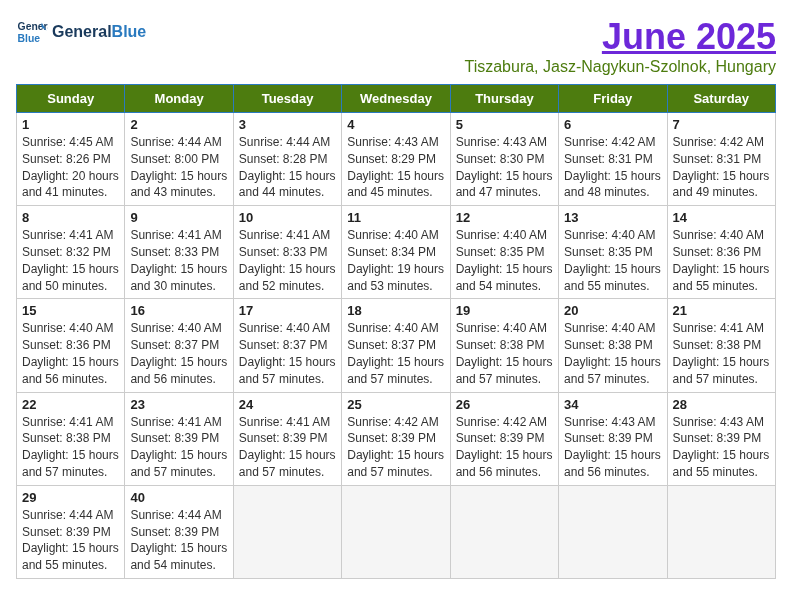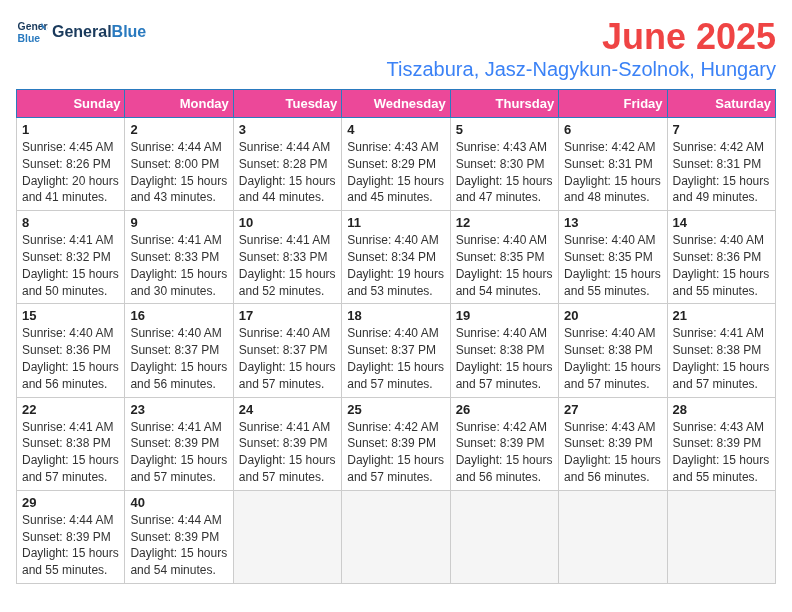--- a/index.html
+++ b/index.html
@@ -23,38 +23,39 @@
     }
     .logo-icon {
       width: 32px;
       height: 32px;
     }
     .title-area {
       text-align: right;
     }
     .month-title {
       font-size: 36px;
-      color: #ef4444;
+      color: #6d28d9;
       font-weight: bold;
+      text-decoration: underline;
     }
     .subtitle {
-      font-size: 20px;
-      color: #3b82f6;
+      font-size: 16px;
+      color: #4d7c0f;
       margin-left: 36px;
     }
     .calendar {
       width: 100%;
       border-collapse: collapse;
       font-size: 10.5px;
     }
     .calendar th {
-      background-color: #ec4899;
+      background-color: #4d7c0f;
       color: #fff;
       padding: 6px 4px;
-      text-align: right;
+      text-align: center;
       font-size: 13px;
       font-weight: bold;
       border: 1px solid #2a7abf;
     }
     .calendar td {
       border: 1px solid #ccc;
       vertical-align: top;
       padding: 4px 5px;
       width: 108px;
       min-height: 80px;
@@ -324,21 +325,21 @@
       </td>
         <td>
         <span class="day-num">26</span>
         <div class="day-info">
           <span>Sunrise: 4:42 AM</span><br>
           <span>Sunset: 8:39 PM</span><br>
           <span>Daylight: 15 hours and 56 minutes.</span>
         </div>
       </td>
         <td>
-        <span class="day-num">27</span>
+        <span class="day-num">34</span>
         <div class="day-info">
           <span>Sunrise: 4:43 AM</span><br>
           <span>Sunset: 8:39 PM</span><br>
           <span>Daylight: 15 hours and 56 minutes.</span>
         </div>
       </td>
         <td>
         <span class="day-num">28</span>
         <div class="day-info">
           <span>Sunrise: 4:43 AM</span><br>

